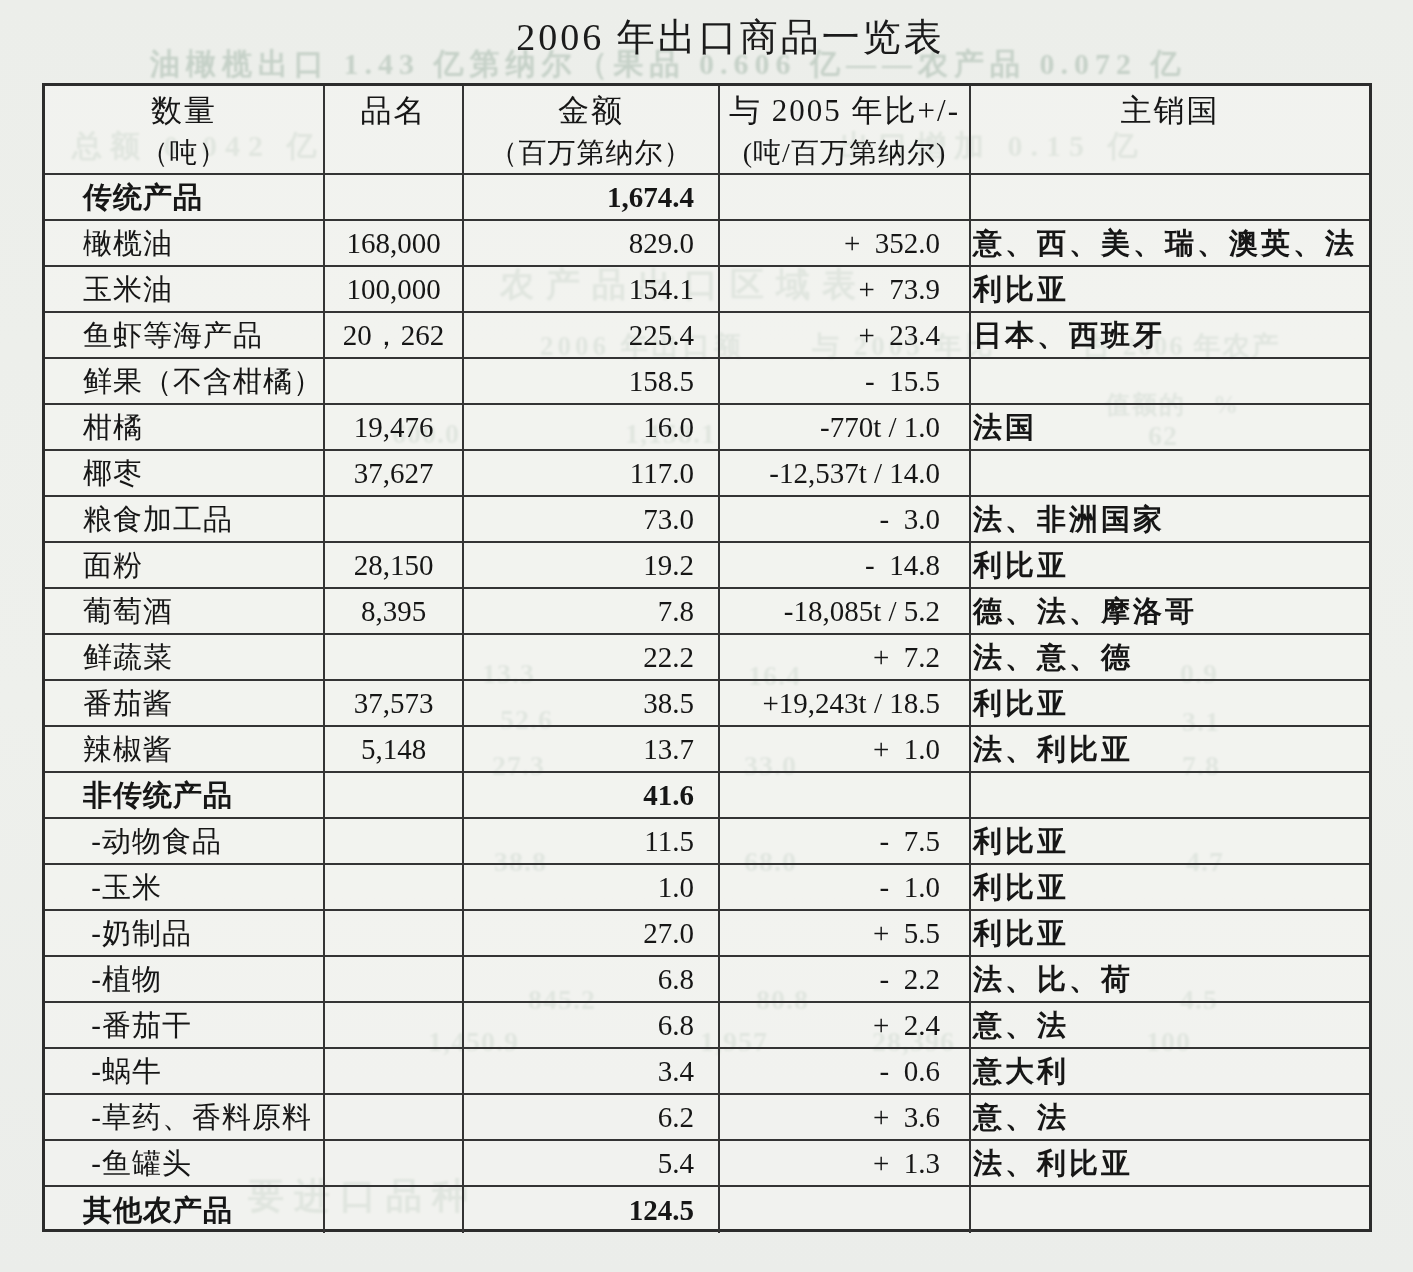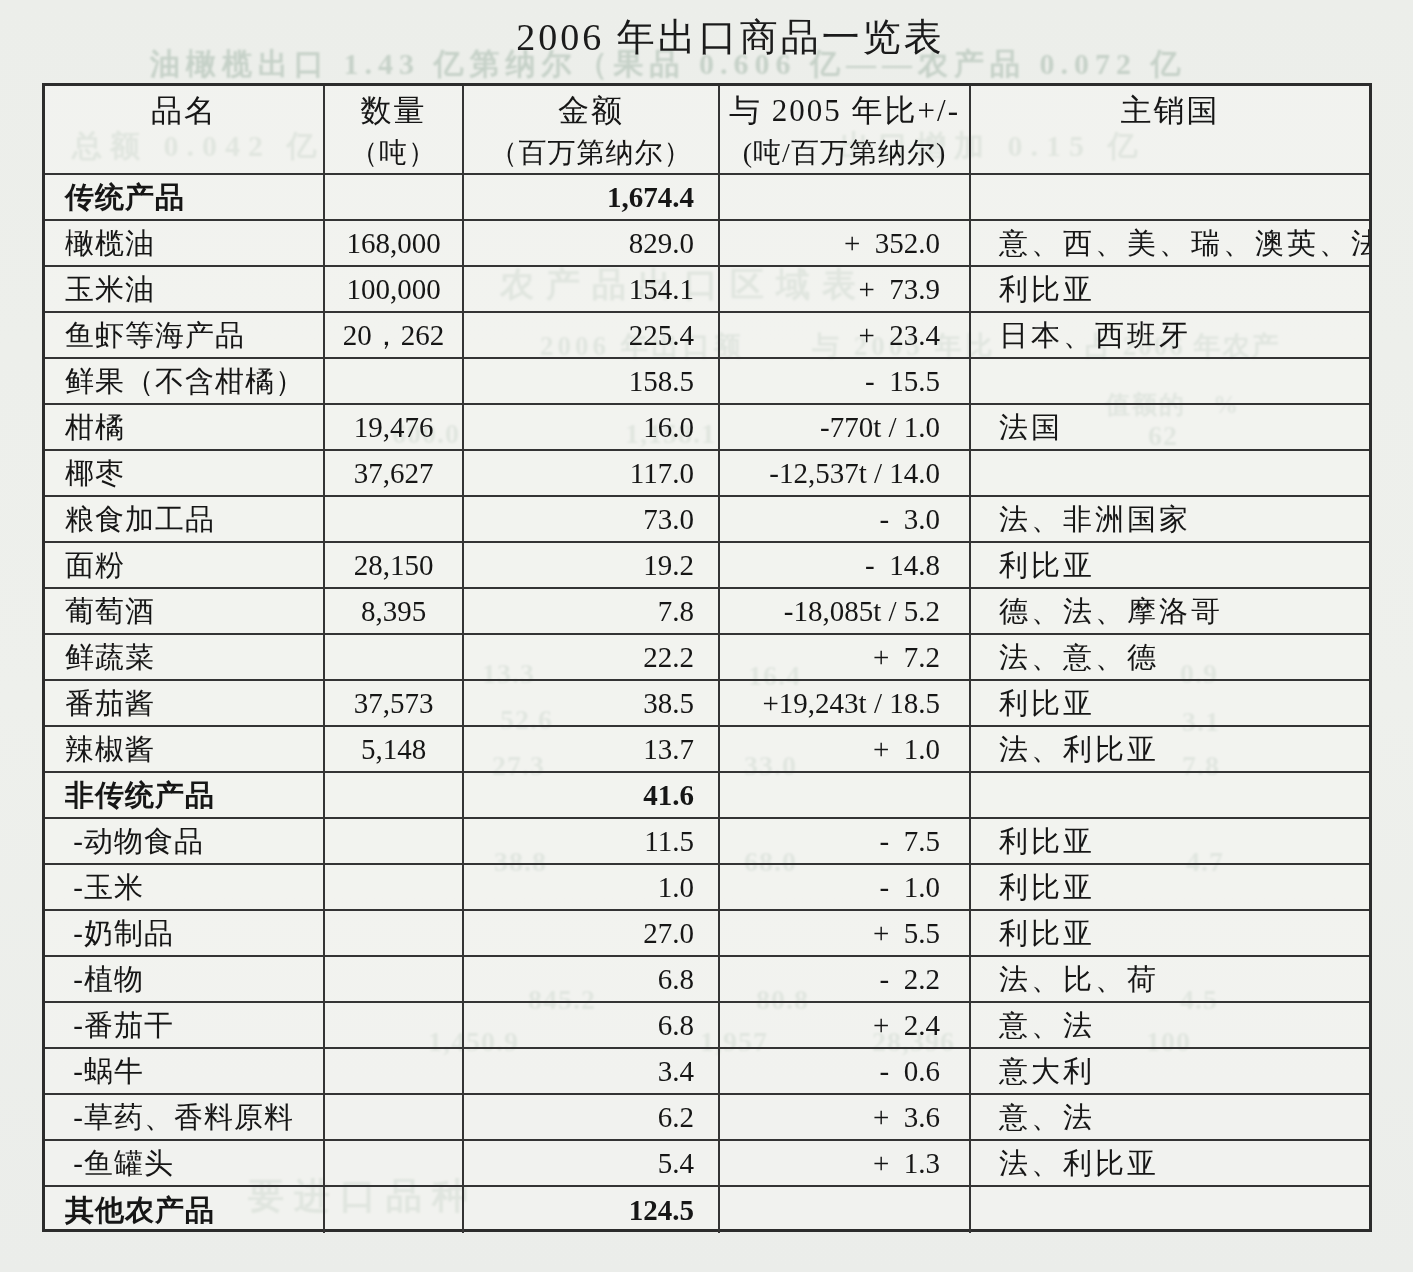--- a/index.html
+++ b/index.html
@@ -30,25 +30,25 @@
   .row.body{height:46px;}
   #rows .row:last-child{border-bottom:none;}
   .cell{
     border-right:2px solid #343434;display:flex;align-items:center;
     font-size:29px;box-sizing:border-box;overflow:hidden;line-height:1;
   }
   .cell:last-child{border-right:none;}
   .hc{flex-direction:column;justify-content:flex-start;align-items:center;padding-top:9px;gap:13px;}
   .h1{font-size:31px;letter-spacing:2px;}
   .h2{font-size:28px;letter-spacing:1px;}
-  .c-name{padding-left:20px;white-space:pre;letter-spacing:1px;}
+  .c-name{padding-left:20px;white-space:pre;letter-spacing:1px;margin-left:18px;}
   .c-qty{justify-content:center;}
   .c-amount{justify-content:flex-end;padding-right:24px;}
   .c-change{justify-content:flex-end;padding-right:29px;white-space:pre;}
-  .c-countries{padding-left:28px;letter-spacing:3px;white-space:pre;}
+  .c-countries{padding-left:2px;letter-spacing:3px;white-space:pre;font-weight:bold;}
   .section .c-name,.section .c-amount{font-weight:bold;}
 </style>
 </head>
 <body>
 
 <div class="page">
   <div class="ghost-layer" id="ghosts">
       <div class="ghost" style="left: 150px; top: 44px; font-size: 30px; letter-spacing: 6px;">油橄榄出口 1.43 亿第纳尔（果品 0.606 亿——农产品 0.072 亿</div>
       <div class="ghost" style="left: 72px; top: 126px; font-size: 30px; letter-spacing: 8px;">总额 0.042 亿</div>
       <div class="ghost" style="left: 840px; top: 126px; font-size: 30px; letter-spacing: 8px;">出口增加 0.15 亿</div>
@@ -79,26 +79,26 @@
       <div class="ghost" style="left: 872px; top: 1026px; font-size: 28px; letter-spacing: 1px;">28,396</div>
       <div class="ghost" style="left: 1146px; top: 1026px; font-size: 28px; letter-spacing: 1px;">100</div>
       <div class="ghost" style="left: 248px; top: 1172px; font-size: 36px; letter-spacing: 10px;">要进口品种</div>
     </div>
 
   <div class="title">2006 年出口商品一览表</div>
 
   <div class="table">
     <div class="row header">
       <div class="cell hc">
+        <div class="h1">数量</div>
+        <div class="h2">（吨）</div>
+      </div>
+      <div class="cell hc">
         <div class="h1">品名</div>
         <div class="h2"></div>
-      </div>
-      <div class="cell hc">
-        <div class="h1">数量</div>
-        <div class="h2">（吨）</div>
       </div>
       <div class="cell hc">
         <div class="h1">金额</div>
         <div class="h2">（百万第纳尔）</div>
       </div>
       <div class="cell hc">
         <div class="h1">与 2005 年比+/-</div>
         <div class="h2">(吨/百万第纳尔)</div>
       </div>
       <div class="cell hc">

